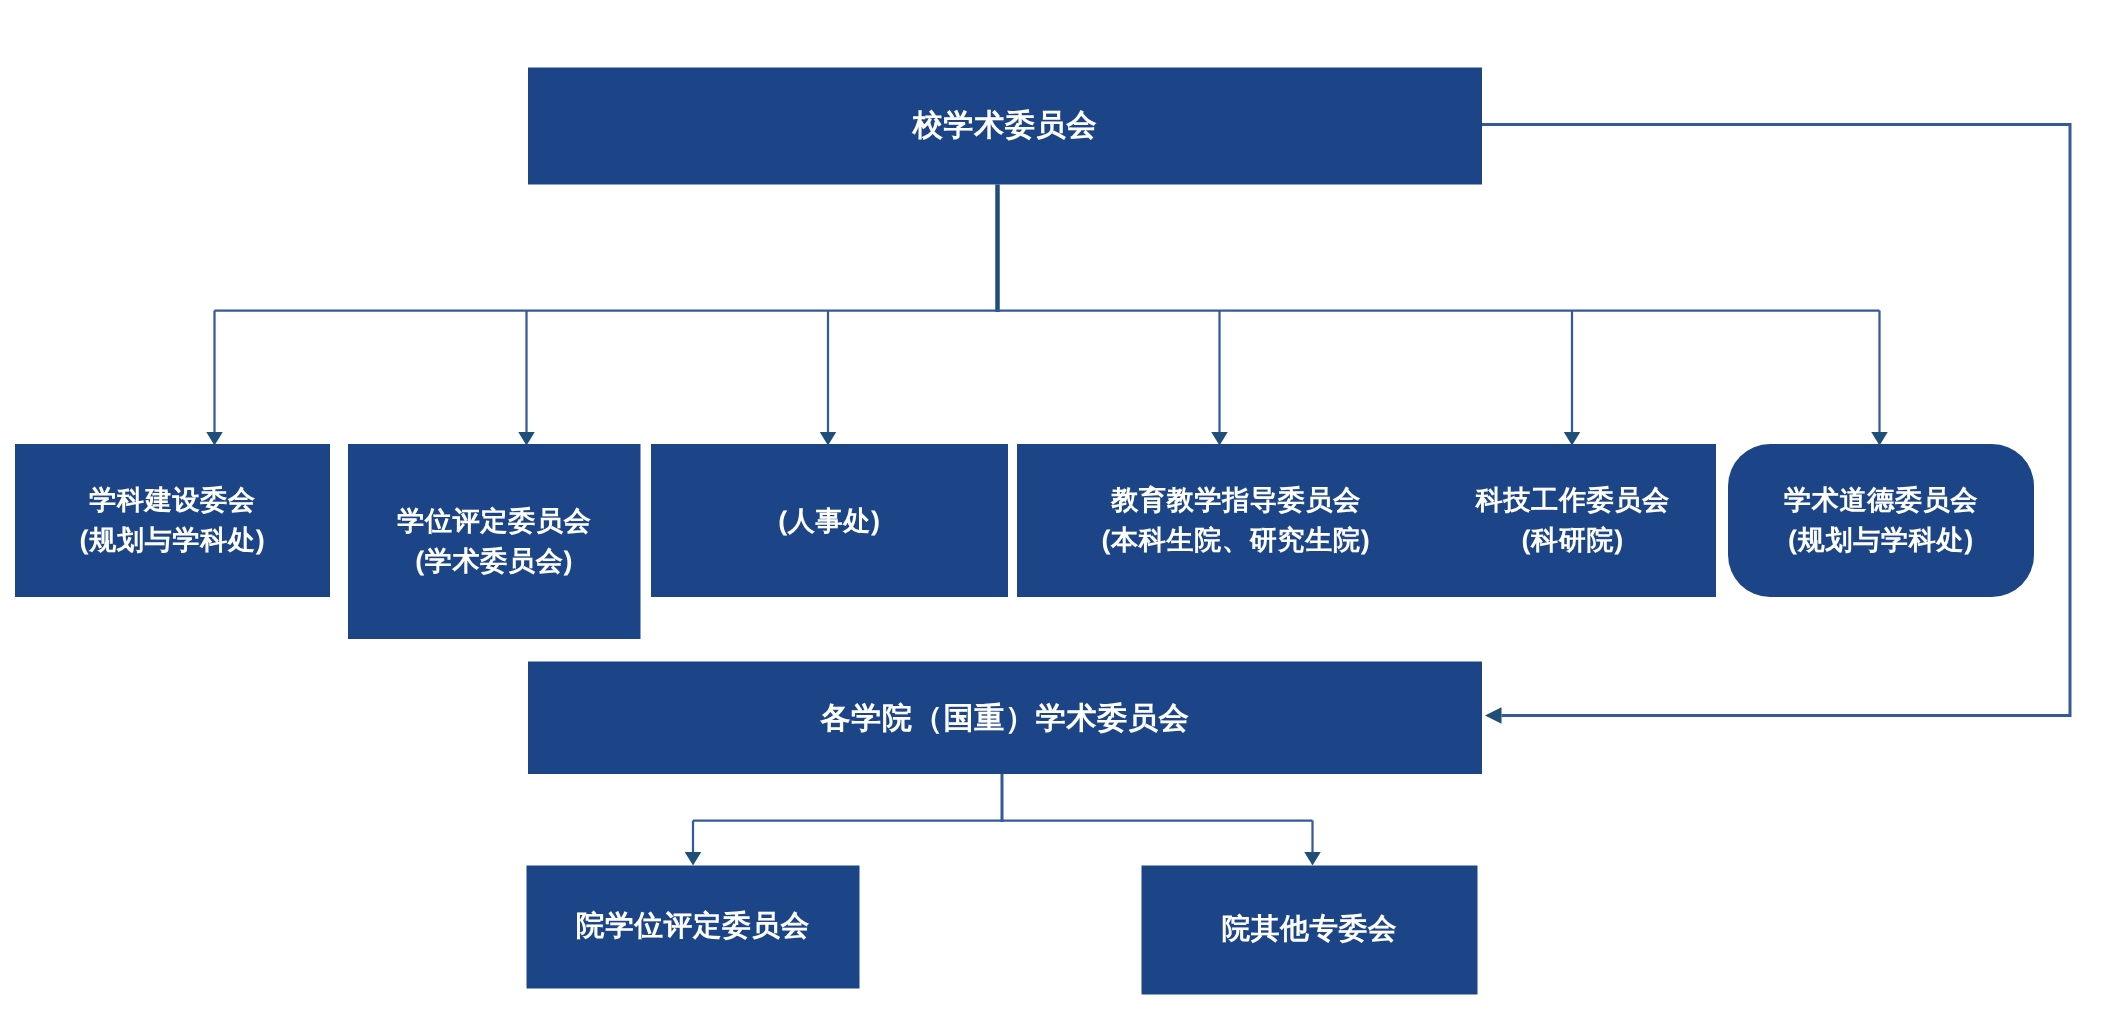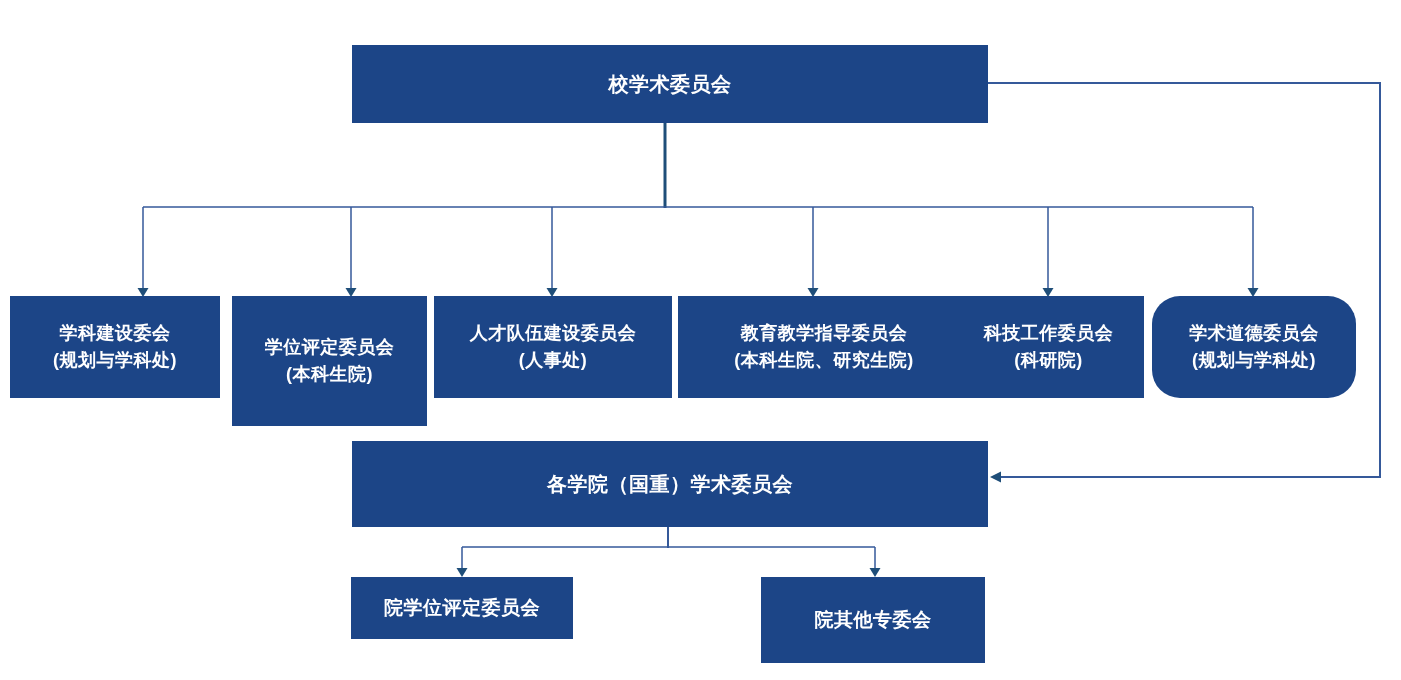--- a/index.html
+++ b/index.html
@@ -85,48 +85,47 @@
     <span class="line">校学术委员会</span>
   </div>
 
   <div class="node node-child" style="left:10px; top:296px; width:210px; height:102px;">
     <span class="line">学科建设委会</span>
     <span class="line">(规划与学科处)</span>
   </div>
 
   <div class="node node-child" style="left:232px; top:296px; width:195px; height:130px;">
     <span class="line">学位评定委员会</span>
-    <span class="line">(本科生院)</span>
+    <span class="line">(学术委员会)</span>
   </div>
 
   <div class="node node-child" style="left:434px; top:296px; width:238px; height:102px;">
-    <span class="line">人才队伍建设委员会</span>
     <span class="line">(人事处)</span>
   </div>
 
   <div class="node node-child" style="left:678px; top:296px; width:292px; height:102px;">
     <span class="line">教育教学指导委员会</span>
     <span class="line">(本科生院、研究生院)</span>
   </div>
 
   <div class="node node-child" style="left:953px; top:296px; width:191px; height:102px;">
     <span class="line">科技工作委员会</span>
     <span class="line">(科研院)</span>
   </div>
 
   <div class="node node-child" style="left:1152px; top:296px; width:204px; height:102px;border-radius:28px;">
     <span class="line">学术道德委员会</span>
     <span class="line">(规划与学科处)</span>
   </div>
 
-  <div class="node node-mid" style="left:352px; top:441px; width:636px; height:86px;">
+  <div class="node node-mid" style="left:352px; top:441px; width:636px; height:75px;">
     <span class="line">各学院（国重）学术委员会</span>
   </div>
 
-  <div class="node node-leaf" style="left:351px; top:577px; width:222px; height:62px;">
+  <div class="node node-leaf" style="left:351px; top:577px; width:222px; height:82px;">
     <span class="line">院学位评定委员会</span>
   </div>
 
   <div class="node node-leaf" style="left:761px; top:577px; width:224px; height:86px;">
     <span class="line">院其他专委会</span>
   </div>
 
 </div>
 
 </body></html>

